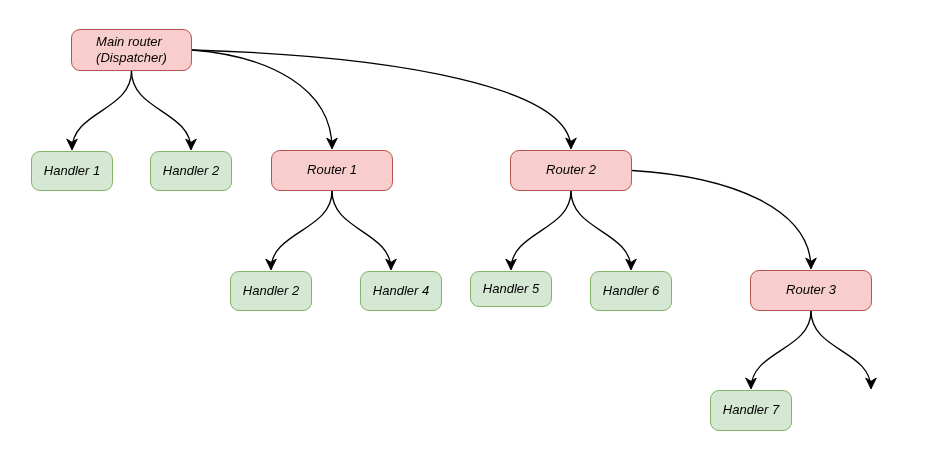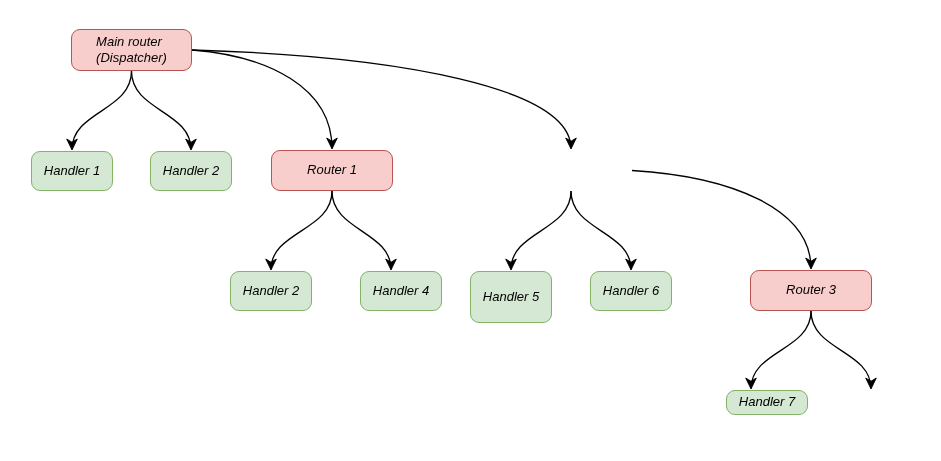--- a/index.html
+++ b/index.html
@@ -68,19 +68,20 @@
       <path d="M571,191 C571,231 631,231 631,269.5" fill="none" stroke="#000000" stroke-width="1.3" marker-end="url(#arrowhead)"></path>
       <path d="M632,170.5 C730.45,176.5 811,208.31 811,268.5" fill="none" stroke="#000000" stroke-width="1.3" marker-end="url(#arrowhead)"></path>
       <path d="M811,311 C811,350.5 751,350.5 751,388.5" fill="none" stroke="#000000" stroke-width="1.3" marker-end="url(#arrowhead)"></path>
       <path d="M811,311 C811,350.5 871,350.5 871,388.5" fill="none" stroke="#000000" stroke-width="1.3" marker-end="url(#arrowhead)"></path>
     </svg>
     <div class="node router" style="left: 71px; top: 29px; width: 121px; height: 42px; background: rgb(248, 206, 204); border-color: rgb(184, 84, 80);"><span class="node-label">Main router
 (Dispatcher)</span></div>
     <div class="node handler" style="left: 31px; top: 151px; width: 82px; height: 40px; background: rgb(213, 232, 212); border-color: rgb(130, 179, 102);"><span class="node-label">Handler 1</span></div>
     <div class="node handler" style="left: 150px; top: 151px; width: 82px; height: 40px; background: rgb(213, 232, 212); border-color: rgb(130, 179, 102);"><span class="node-label">Handler 2</span></div>
     <div class="node router" style="left: 271px; top: 150px; width: 122px; height: 41px; background: rgb(248, 206, 204); border-color: rgb(184, 84, 80);"><span class="node-label">Router 1</span></div>
+    <div class="node router" style="left: 510px; top: 150px; width: 122px; height: 41px; background: rgb(248, 206, 204); border-color: rgb(184, 84, 80);"><span class="node-label">Router 2</span></div>
     <div class="node handler" style="left: 230px; top: 271px; width: 82px; height: 40px; background: rgb(213, 232, 212); border-color: rgb(130, 179, 102);"><span class="node-label">Handler 2</span></div>
     <div class="node handler" style="left: 360px; top: 271px; width: 82px; height: 40px; background: rgb(213, 232, 212); border-color: rgb(130, 179, 102);"><span class="node-label">Handler 4</span></div>
-    <div class="node handler" style="left: 470px; top: 271px; width: 82px; height: 52px; background: rgb(213, 232, 212); border-color: rgb(130, 179, 102);"><span class="node-label">Handler 5</span></div>
+    <div class="node handler" style="left: 470px; top: 271px; width: 82px; height: 36px; background: rgb(213, 232, 212); border-color: rgb(130, 179, 102);"><span class="node-label">Handler 5</span></div>
     <div class="node handler" style="left: 590px; top: 271px; width: 82px; height: 40px; background: rgb(213, 232, 212); border-color: rgb(130, 179, 102);"><span class="node-label">Handler 6</span></div>
     <div class="node router" style="left: 750px; top: 270px; width: 122px; height: 41px; background: rgb(248, 206, 204); border-color: rgb(184, 84, 80);"><span class="node-label">Router 3</span></div>
-    <div class="node handler" style="left: 726px; top: 390px; width: 82px; height: 25px; background: rgb(213, 232, 212); border-color: rgb(130, 179, 102);"><span class="node-label">Handler 7</span></div>
+    <div class="node handler" style="left: 710px; top: 390px; width: 82px; height: 41px; background: rgb(213, 232, 212); border-color: rgb(130, 179, 102);"><span class="node-label">Handler 7</span></div>
   </div>
 
 </body></html>

